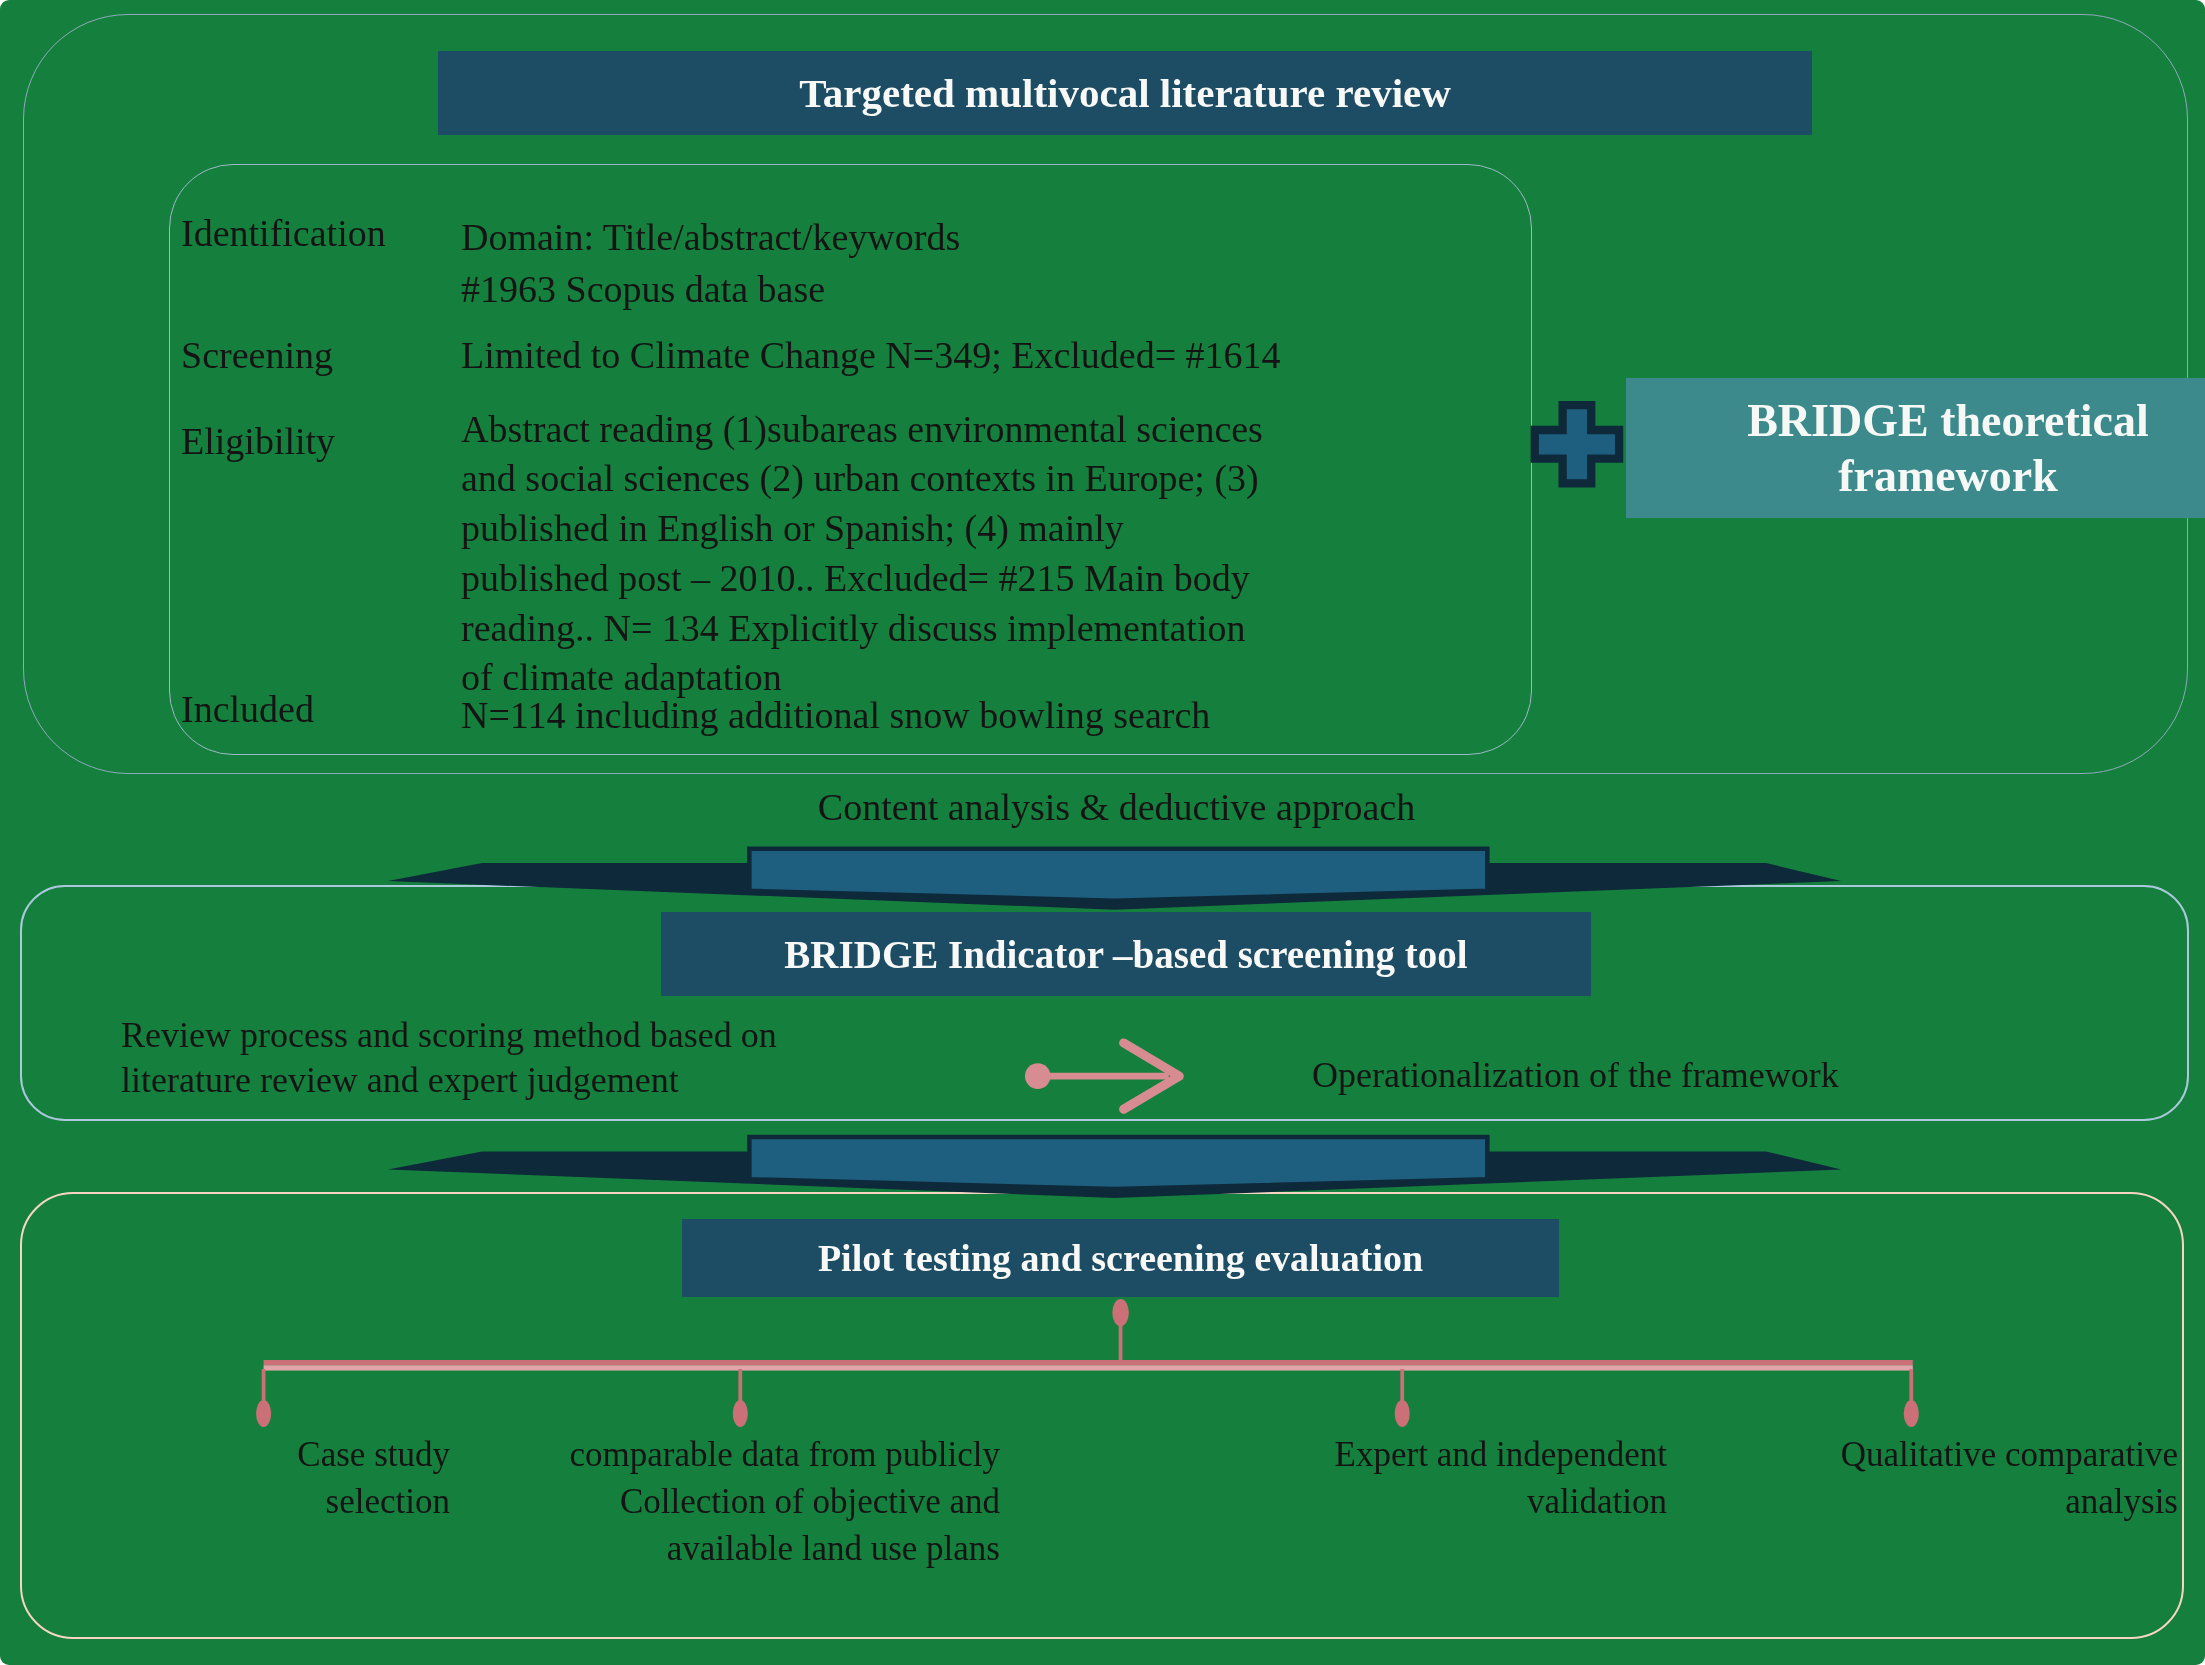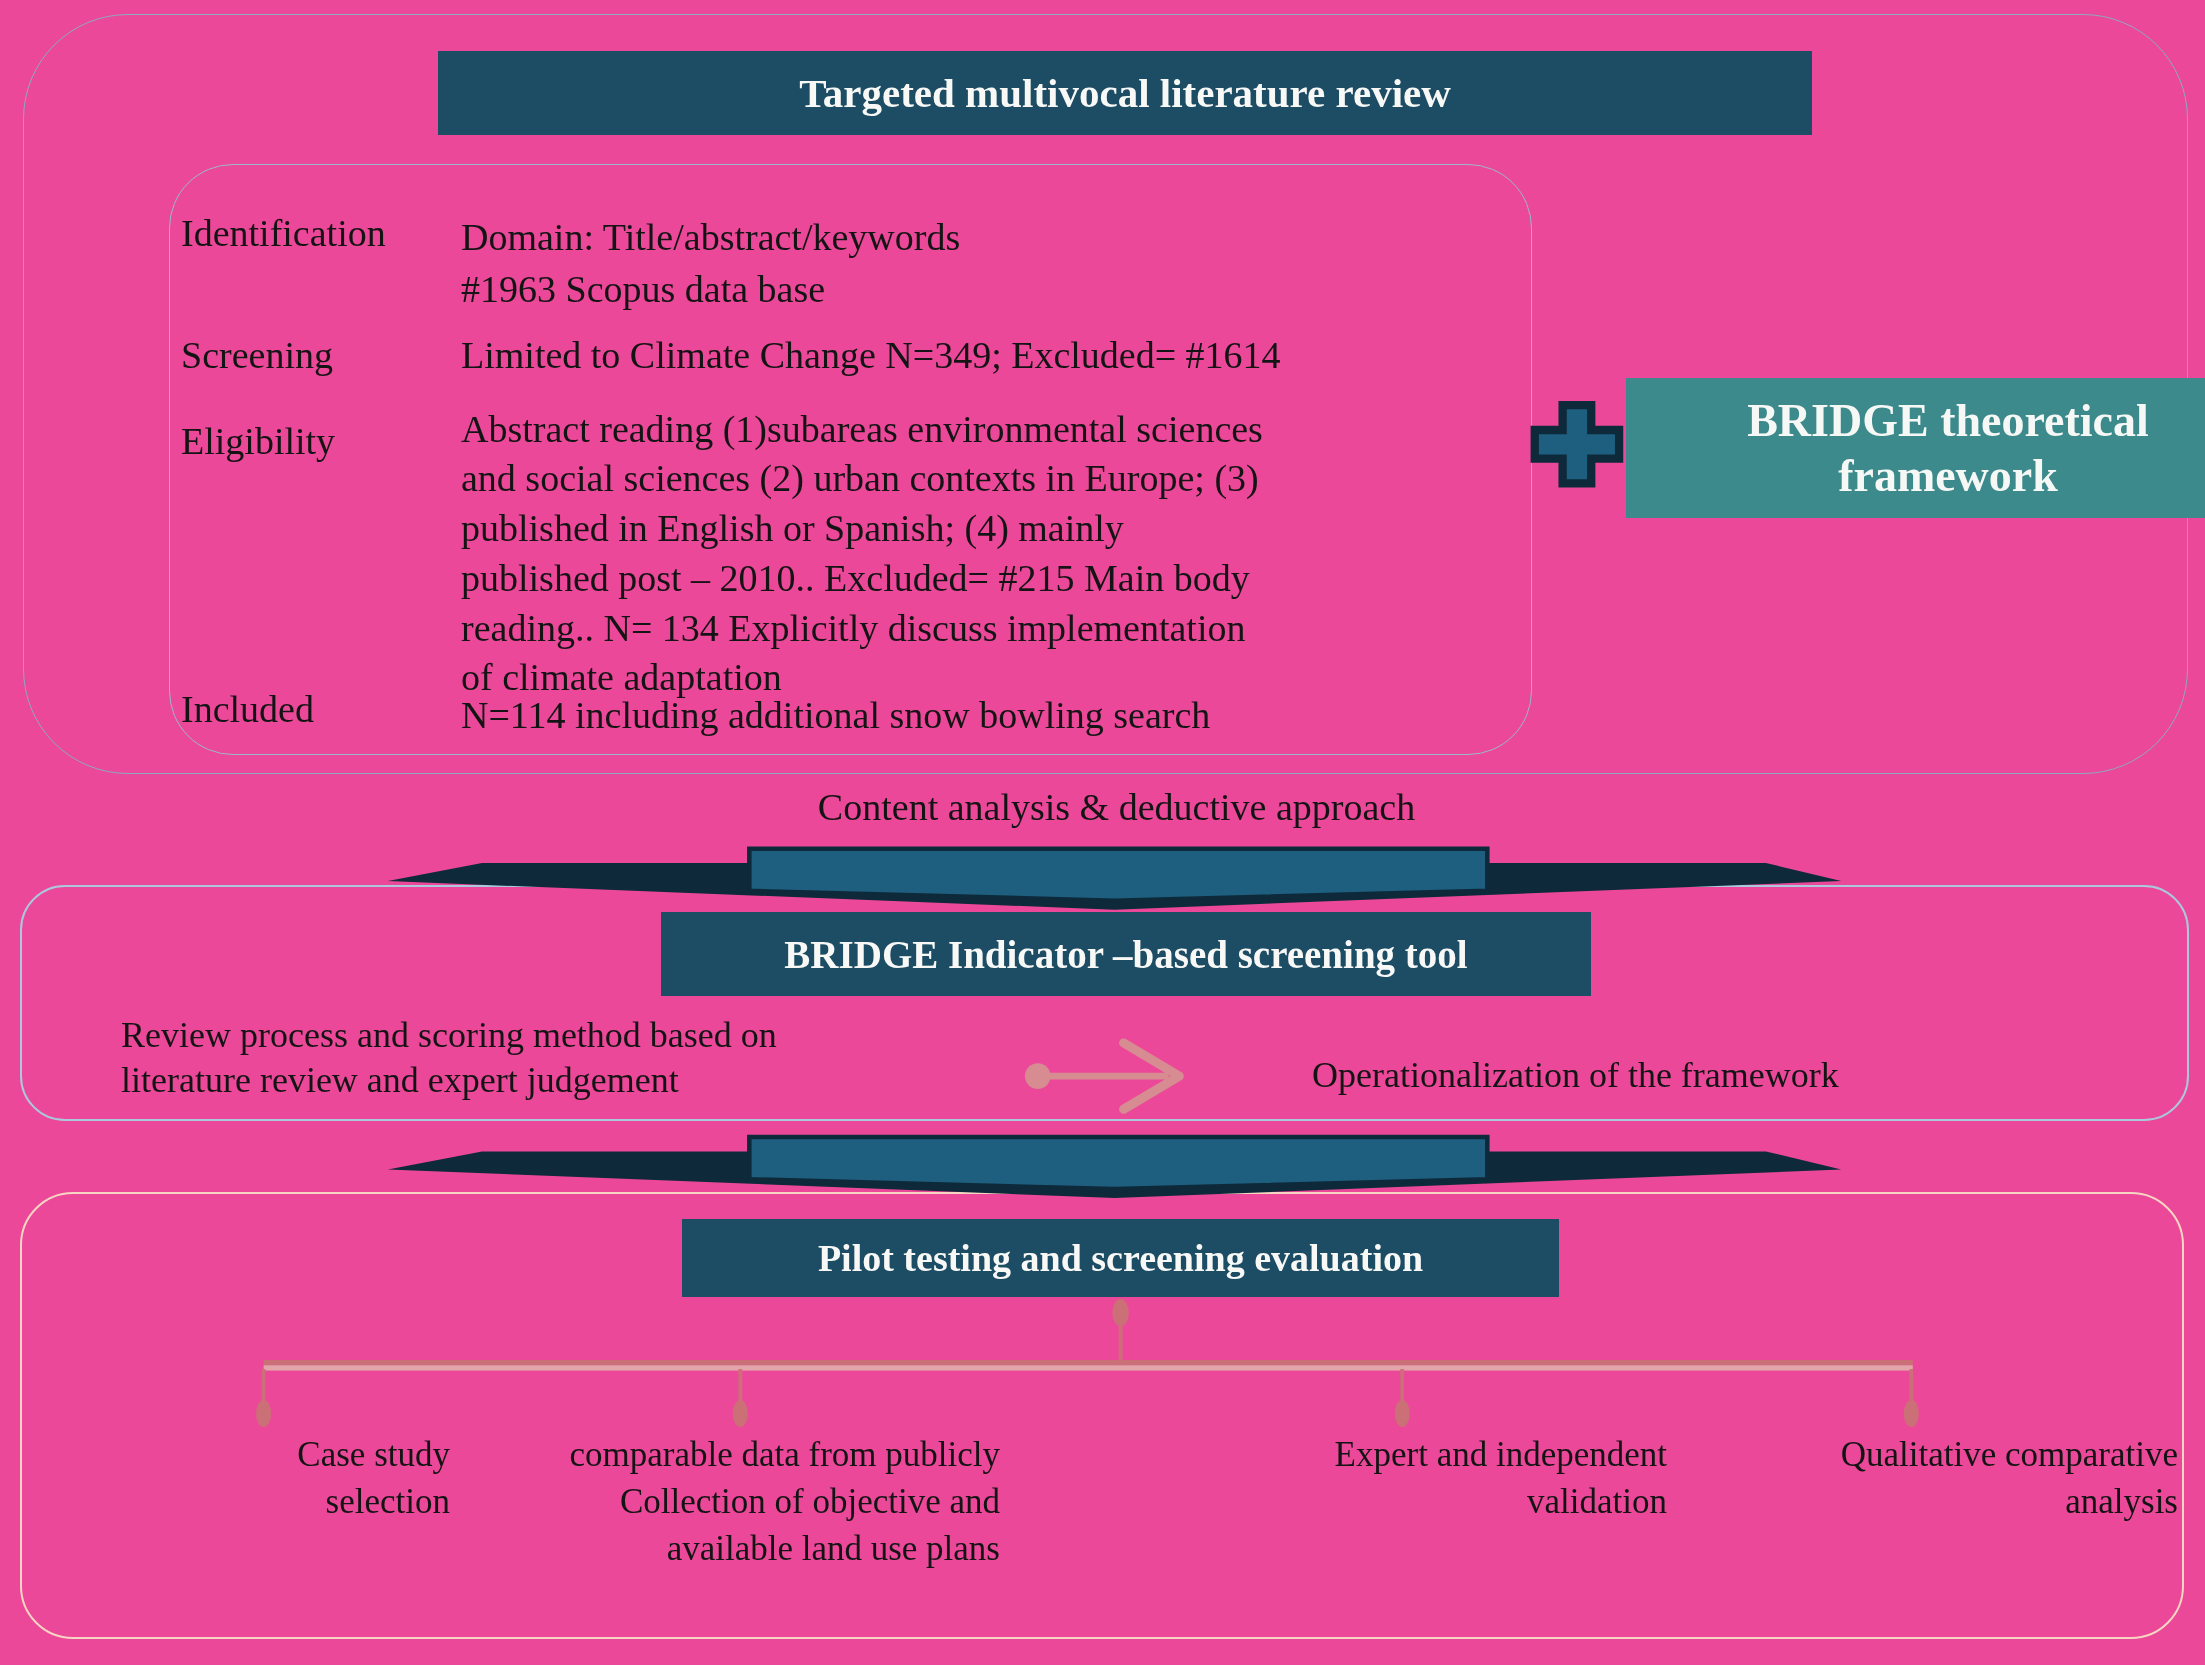--- a/index.html
+++ b/index.html
@@ -11,22 +11,22 @@
     --pink-dark:#cb7077;
     --pink-light:#e2a6aa;
     --border1:#8ea9bd;
     --border-inner:#9db7ca;
     --border2:#abc8dc;
     --border3:#f6d6c2;
     --ink:#141414;
   }
   html,body{margin:0;padding:0;background:#ffffff;}
   .stage{
-    position:relative;width:2205px;height:1665px;background:#ec4899;overflow:hidden;
-    font-family:"Liberation Serif","DejaVu Serif",serif;color:var(--ink);
+    position:relative;width:2205px;height:1665px;background:#15803d;overflow:hidden;
+    font-family:"Liberation Serif","DejaVu Serif",serif;color:var(--ink);border-radius:9px;
   }
   .panel{position:absolute;background:transparent;}
   .p-outer1{left:22.6px;top:13.6px;width:2163px;height:758px;border:1.5px solid var(--border1);border-radius:105px;}
   .p-inner1{left:169px;top:164px;width:1361px;height:589px;border:1.5px solid var(--border-inner);border-radius:64px;}
   .p-sec2{left:20.3px;top:885px;width:2165px;height:232px;border:2.3px solid var(--border2);border-radius:45px;}
   .p-sec3{left:20.3px;top:1192px;width:2160px;height:443px;border:2.3px solid var(--border3);border-radius:53px;}
   .hdr{
     position:absolute;background:var(--teal-dark);color:#f8f9f7;display:flex;
     align-items:center;justify-content:center;text-align:center;font-weight:bold;
   }

